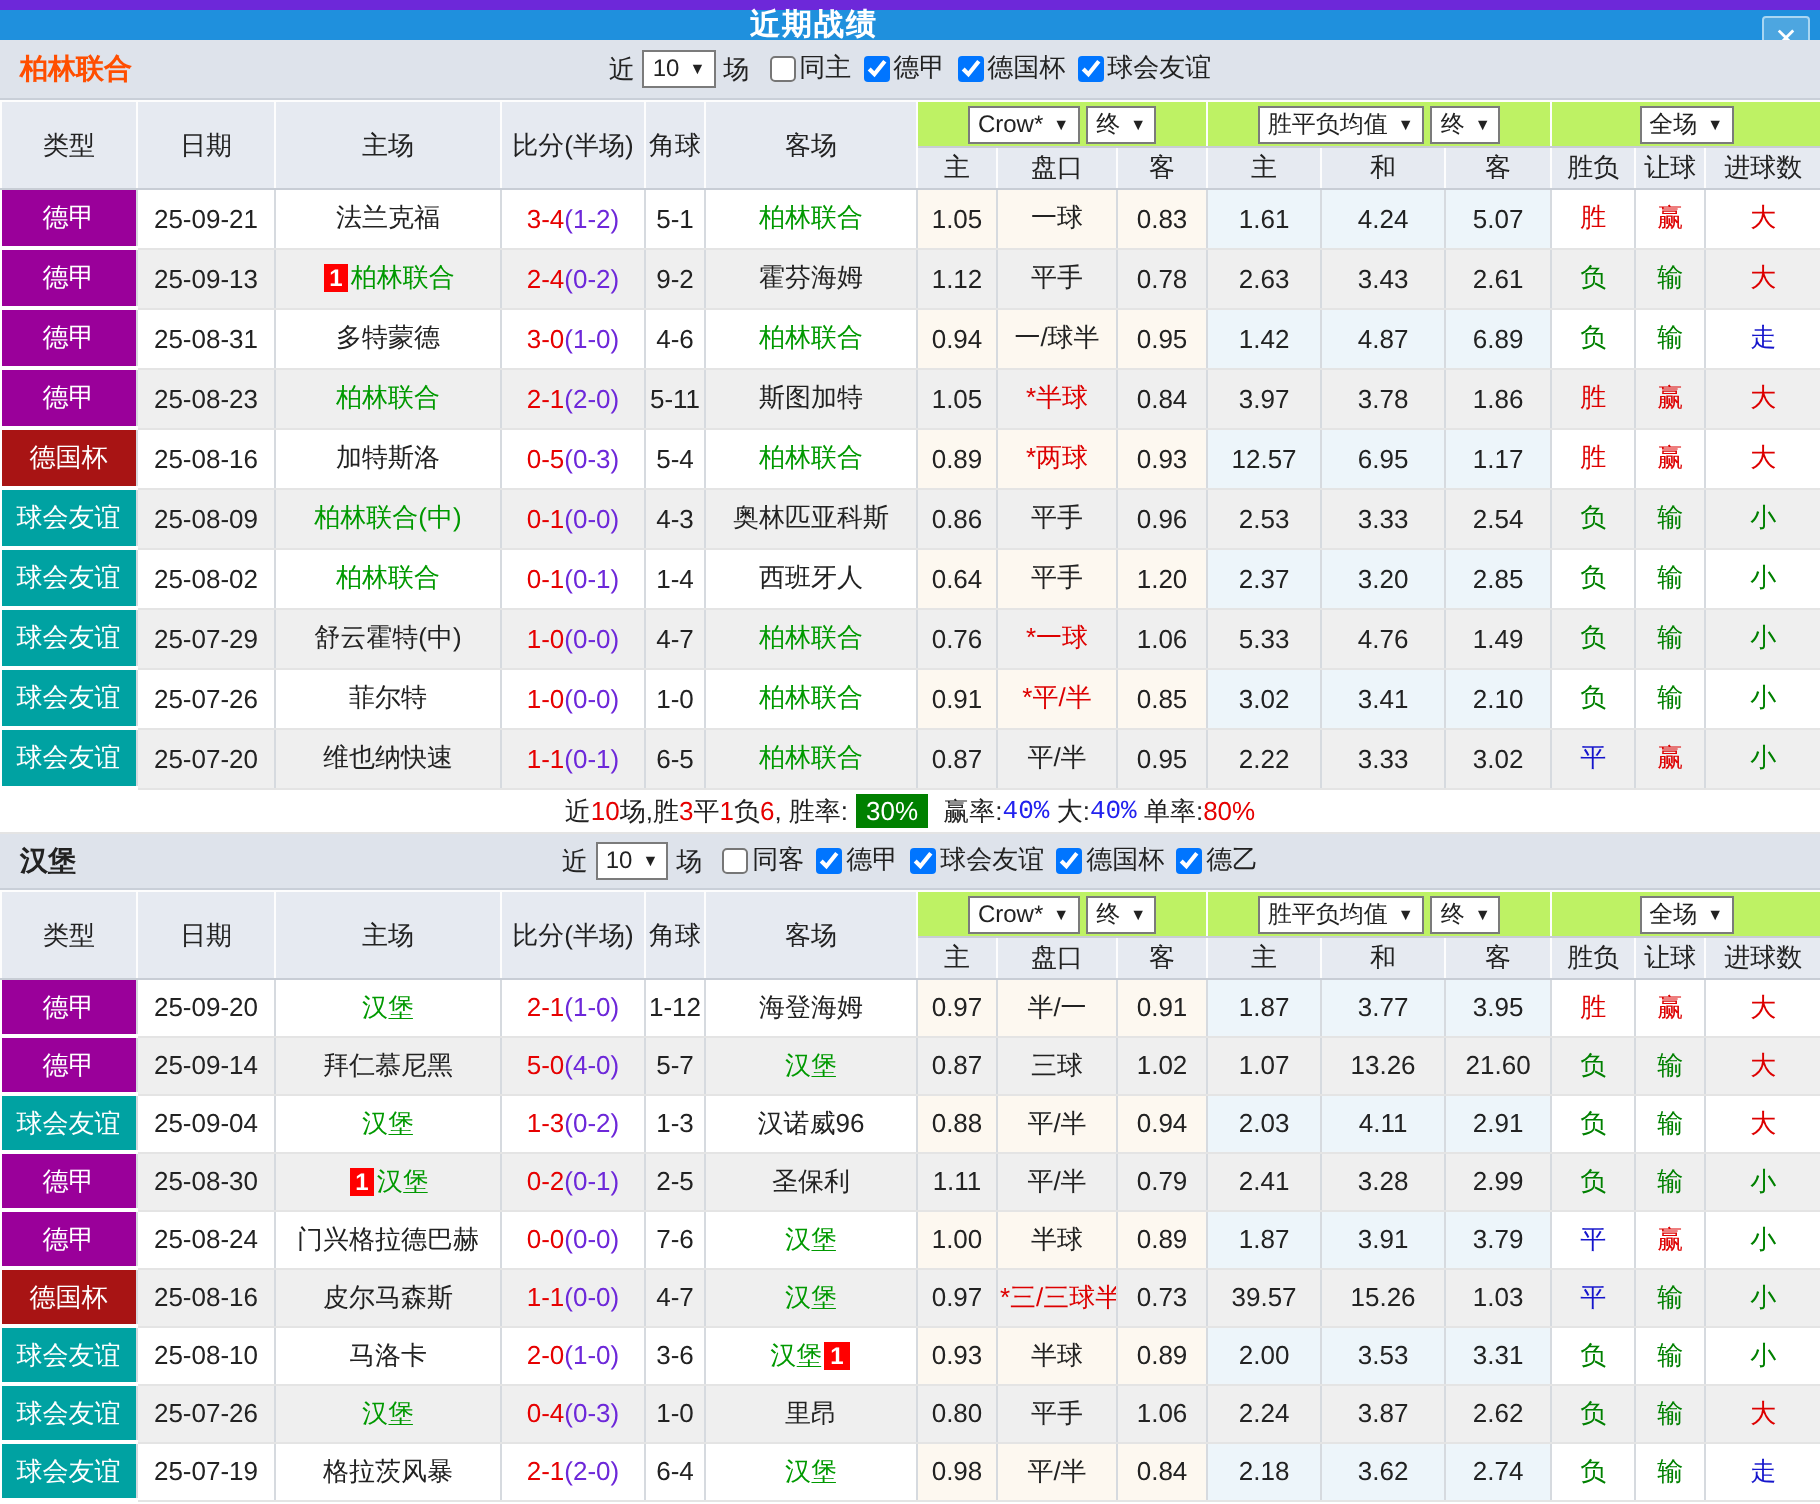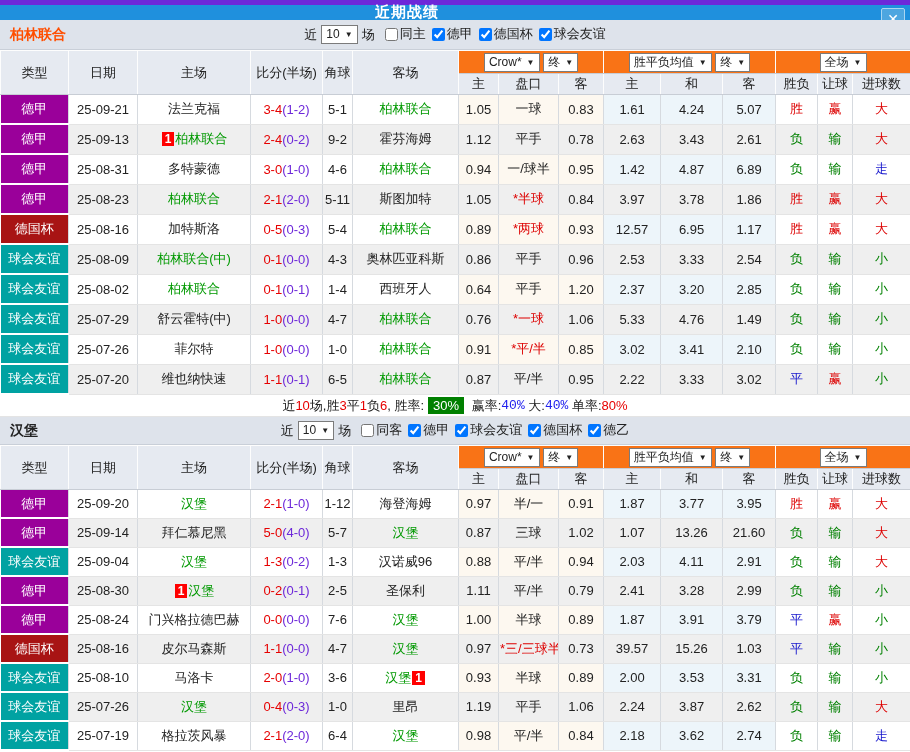--- a/index.html
+++ b/index.html
@@ -16,21 +16,21 @@
   .filterbar .controls{display:flex;align-items:center;gap:4px;font-size:13px;}
   .filterbar label{display:inline-flex;align-items:center;cursor:pointer;}
   .filterbar input[type=checkbox]{margin:0 2px 0 6px;}
   .dd{display:inline-flex;align-items:center;background:#fff;border:1px solid #7B7B7B;padding:1px 4px;font-size:12px;line-height:15px;cursor:pointer;white-space:nowrap;}
   .dd .arr{font-size:8px;margin-left:5px;color:#222;}
   
   table{border-collapse:collapse;table-layout:fixed;width:910px;}
   thead th{background:#E6EAF1;font-weight:normal;font-size:13px;border:1px solid #FDFDFD;border-bottom:1px solid #C8CDD5;padding:0;}
   thead tr.h1 th{height:22px;}
   thead tr.h2 th{height:20px;}
-  thead .grp{background:#f97316;}
+  thead .grp{background:#bef264;}
   tbody td{border-right:1px solid #D6DADF;border-bottom:1px solid #E4E4E4;text-align:center;padding:0 1px;overflow:hidden;white-space:nowrap;}
   .t1 tbody td{height:28px;}
   .t2 tbody td{height:27px;}
   tr.even td{background:#EFEFEF;}
   tr.odd td{background:#FFFFFF;}
   tr.odd td.col-odds{background:#FDF8F0;}
   tr.odd td.col-avg{background:#EDF5FA;}
   td.type{color:#fff;border-bottom:2px solid #fff;font-size:13px;}
   td.green span.nm{color:#009900;}
   .score{color:#E60000;}
@@ -559,21 +559,21 @@
         <td class="c-green">输</td>
         <td class="c-green">小</td>
       </tr>
       <tr class="even">
         <td class="type" style="background: rgb(0, 162, 162);">球会友谊</td>
         <td>25-07-26</td>
         <td class="green"><span class="nm">汉堡</span></td>
         <td><span class="score">0-4</span><span class="half">(0-3)</span></td>
         <td>1-0</td>
         <td><span class="nm">里昂</span></td>
-        <td class="col-odds">1.19</td>
+        <td class="col-odds">0.80</td>
         <td class="col-odds">平手</td>
         <td class="col-odds">1.06</td>
         <td class="col-avg">2.24</td>
         <td class="col-avg">3.87</td>
         <td class="col-avg">2.62</td>
         <td class="c-green">负</td>
         <td class="c-green">输</td>
         <td class="c-red">大</td>
       </tr>
       <tr class="odd">

